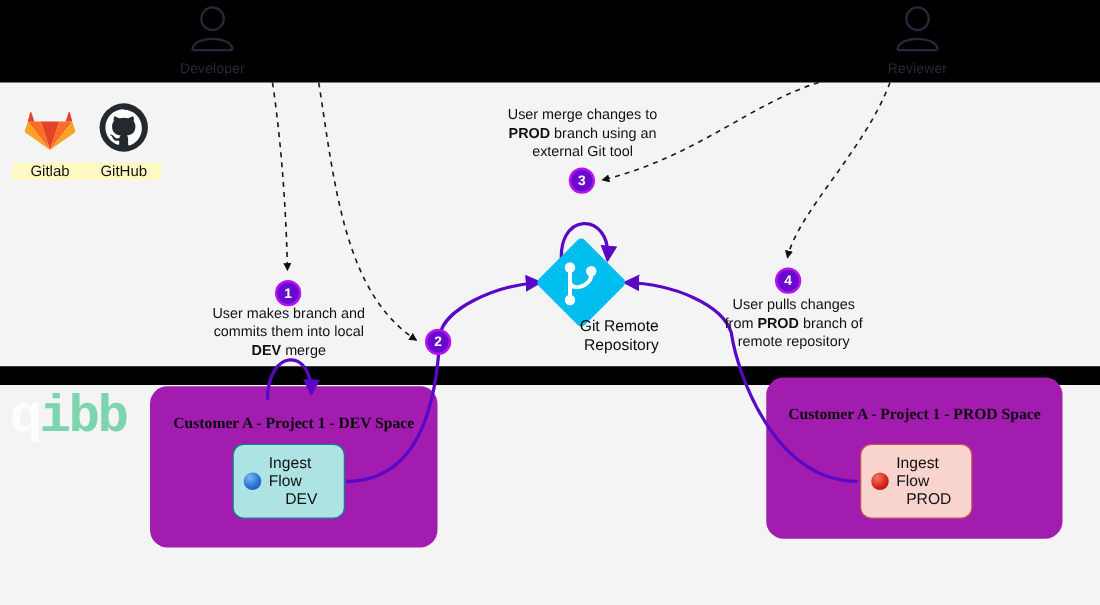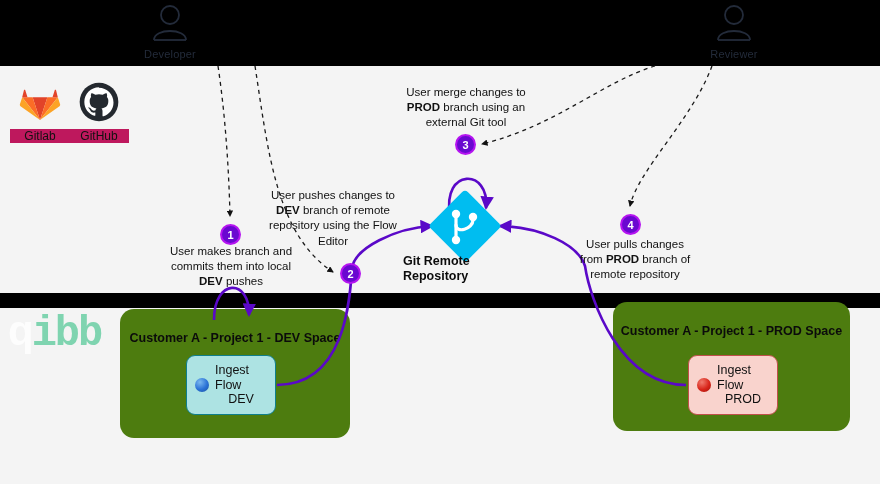--- a/index.html
+++ b/index.html
@@ -61,21 +61,21 @@
   .vendor {
     position: absolute;
     z-index: 5;
     width: 60px;
     text-align: center;
   }
   .vendor .vname {
     font-size: 12px;
     color: #111111;
     margin-top: 3px;
-    background: #be185d;
+    background: #fef9c3;
   }
   #vendor-gitlab { left: 10px; top: 82px; }
   #vendor-github { left: 69px; top: 82px; }
 
   
   #brand-logo {
     position: absolute;
     left: 8px;
     top: 310px;
     z-index: 5;
@@ -84,22 +84,23 @@
     letter-spacing: -2px;
     line-height: 1;
   }
   #brand-logo .q { color: #fdfdfd; }
   #brand-logo .ibb { color: #7fd4b0; font-family: Liberation Mono, monospace; }
 
   
   .space {
     position: absolute;
     z-index: 3;
-    background: #4d7c0f;
+    background: #a21caf;
     border-radius: 14px;
+    font-family: Liberation Serif, serif;
   }
   #space-dev  { left: 120px; top: 309px; width: 230px; height: 129px; }
   #space-prod { left: 613px; top: 302px; width: 237px; height: 129px; }
   .space-title {
     position: absolute;
     top: 22px;
     left: 0;
     width: 100%;
     text-align: center;
     font-size: 12.5px;
@@ -140,23 +141,23 @@
   }
   #dot-dev  { background: radial-gradient(circle at 35% 30%, #7ab8ef 0%, #2a72d6 55%, #1b4f9c 100%); }
   #dot-prod { background: radial-gradient(circle at 35% 30%, #f07a6d 0%, #d8251a 55%, #9c1009 100%); }
 
   
   #git-repo-label {
     position: absolute;
     z-index: 5;
     left: 403px; top: 254px;
     width: 124px;
-    text-align: left;
+    text-align: right;
     font-size: 12.5px;
-    font-weight: 700;
+    font-weight: 400;
     color: #0b0b0b;
     line-height: 1.2;
   }
 
   
   .badge {
     position: absolute;
     z-index: 6;
     width: 21px; height: 21px;
     border-radius: 50%;
@@ -309,21 +310,20 @@
       <span>Ingest Flow</span><br>
       <span style="display:inline-block;width:100%;text-align:center">PROD</span>
     </span>
   </div>
 
   <div class="badge" id="badge-1">1</div>
   <div class="badge" id="badge-2">2</div>
   <div class="badge" id="badge-3">3</div>
   <div class="badge" id="badge-4">4</div>
 
-  <div class="anno" id="anno-1"><span>User makes branch and commits them into local </span><b>DEV</b><span> pushes</span></div>
-
-  <div class="anno" id="anno-2"><span>User pushes changes to </span><b>DEV</b><span> branch of remote repository using the Flow Editor</span></div>
+  <div class="anno" id="anno-1"><span>User makes branch and commits them into local </span><b>DEV</b><span> merge</span></div>
+
 
   <div class="anno" id="anno-3"><span>User merge changes to </span><b>PROD</b><span> branch using an external Git tool</span></div>
 
   <div class="anno" id="anno-4"><span>User pulls changes from </span><b>PROD</b><span> branch of remote repository</span></div>
 
 </div>
 
 </body></html>

